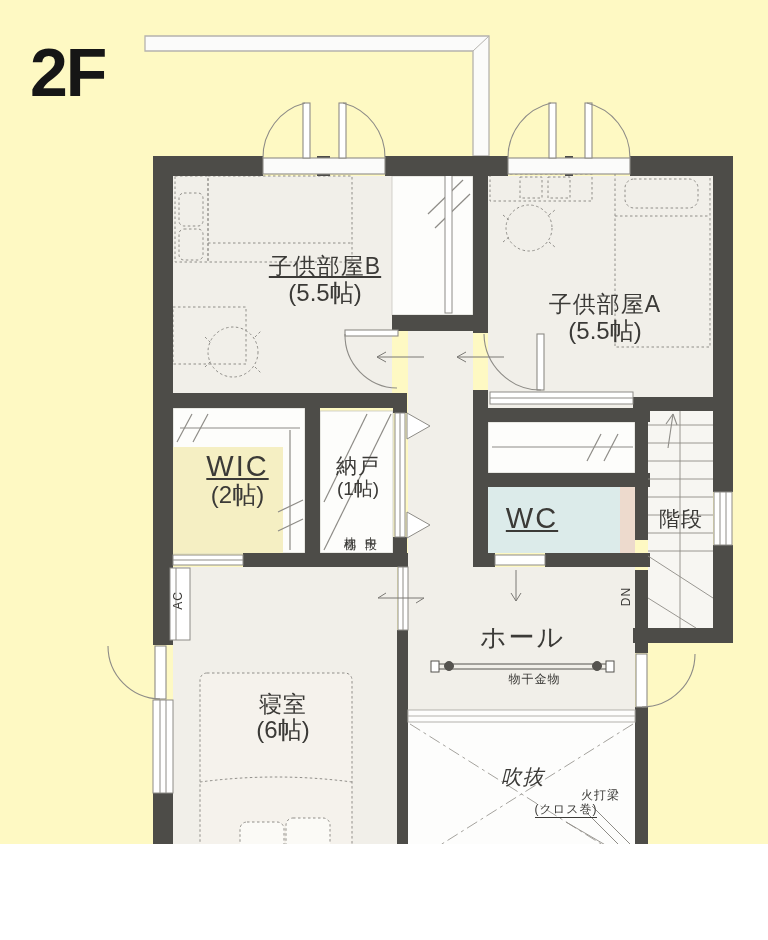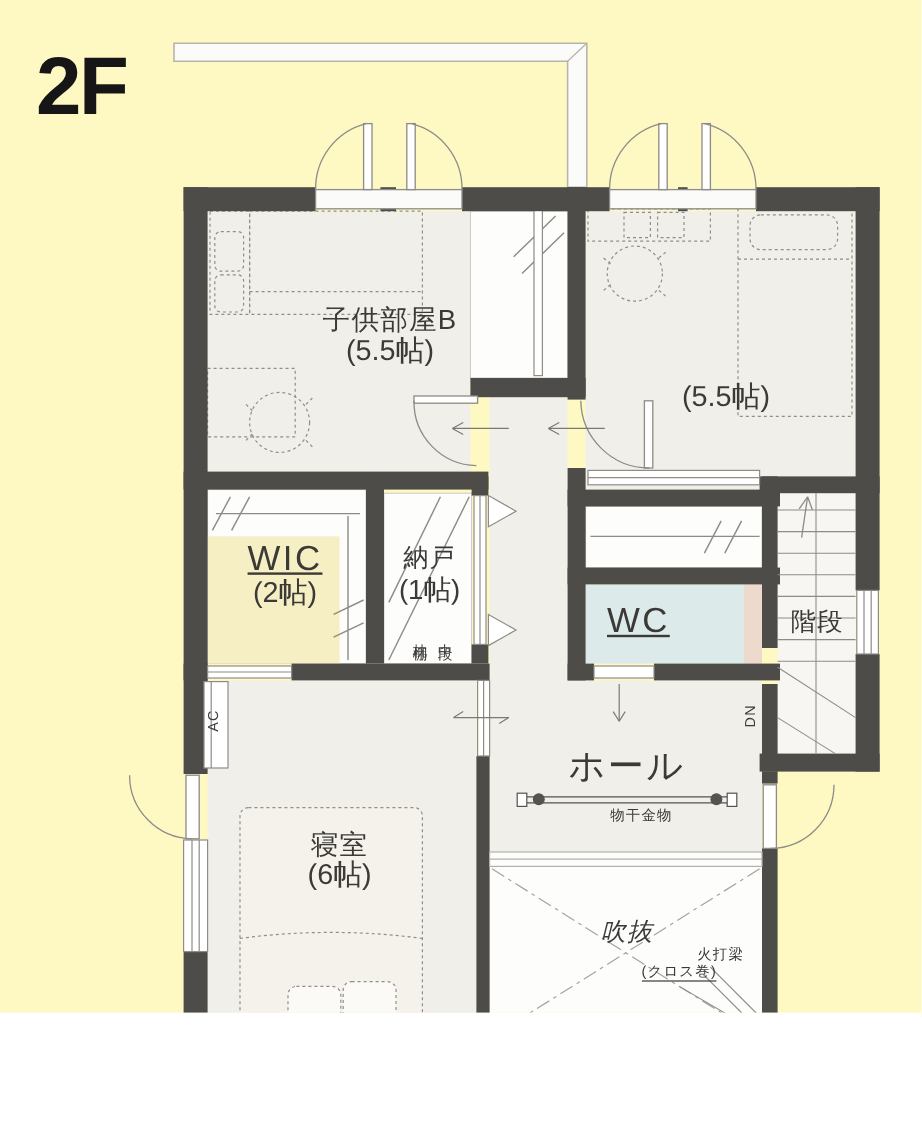--- a/index.html
+++ b/index.html
@@ -272,41 +272,42 @@
   </g>
 
   <g fill="#ffffff" stroke="#8e8c87" stroke-width="1">
     <rect x="170" y="568" width="20" height="72"></rect>
     <line x1="176" y1="568" x2="176" y2="640"></line>
   </g>
 </svg>
 
 <div id="floor-label" class="lbl" style="left:30px;top:36px;width:110px;text-align:left;">2F</div>
 
-<div class="lbl room-name" style="left:240px;top:254px;width:170px;">子供部屋B</div>
+<div class="lbl room-name" style="left:240px;top:254px;width:170px;text-decoration:underline;">子供部屋B</div>
 <div class="lbl room-size" style="left:240px;top:280px;width:170px;">(5.5帖)</div>
 
+<div class="lbl room-name" style="left:520px;top:292px;width:170px;">子供部屋A</div>
 <div class="lbl room-size" style="left:520px;top:318px;width:170px;">(5.5帖)</div>
 
 <div class="lbl big" style="left:175px;top:451px;width:125px;">WIC</div>
 <div class="lbl room-size" style="left:175px;top:482px;width:125px;">(2帖)</div>
 
 <div class="lbl mid" style="left:318px;top:455px;width:80px;">納戸</div>
-<div class="lbl room-size" style="left:318px;top:479px;width:80px;font-size:23px;">(1帖)</div>
+<div class="lbl room-size" style="left:318px;top:479px;width:80px;font-size:19px;">(1帖)</div>
 
 <div class="lbl note vtext" style="left:343px;top:503px;height:52px;">枕棚</div>
 <div class="lbl note vtext" style="left:364px;top:503px;height:52px;">中段</div>
 
 <div class="lbl big" style="left:492px;top:503px;width:80px;">WC</div>
 
 <div class="lbl mid" style="left:646px;top:508px;width:70px;">階段</div>
 
 <div class="lbl note rot" style="left:608px;top:590px;width:36px;">DN</div>
 
-<div class="lbl" style="left:450px;top:623px;width:145px;font-size:30px;letter-spacing:2px;">ホール</div>
+<div class="lbl" style="left:450px;top:623px;width:145px;font-size:26px;letter-spacing:2px;">ホール</div>
 
 <div class="lbl note" style="left:472px;top:673px;width:125px;">物干金物</div>
 
 <div class="lbl room-name" style="left:213px;top:692px;width:140px;">寝室</div>
 <div class="lbl room-size" style="left:213px;top:717px;width:140px;">(6帖)</div>
 
 <div class="lbl mid" style="left:480px;top:766px;width:85px;font-style:italic;">吹抜</div>
 
 <div class="lbl note" style="left:520px;top:789px;width:100px;text-align:right;padding-left:22px;box-sizing:border-box;">火打梁</div>
 <div class="lbl note" style="left:516px;top:803px;width:100px;"><span class="underline">(クロス巻)</span></div>

